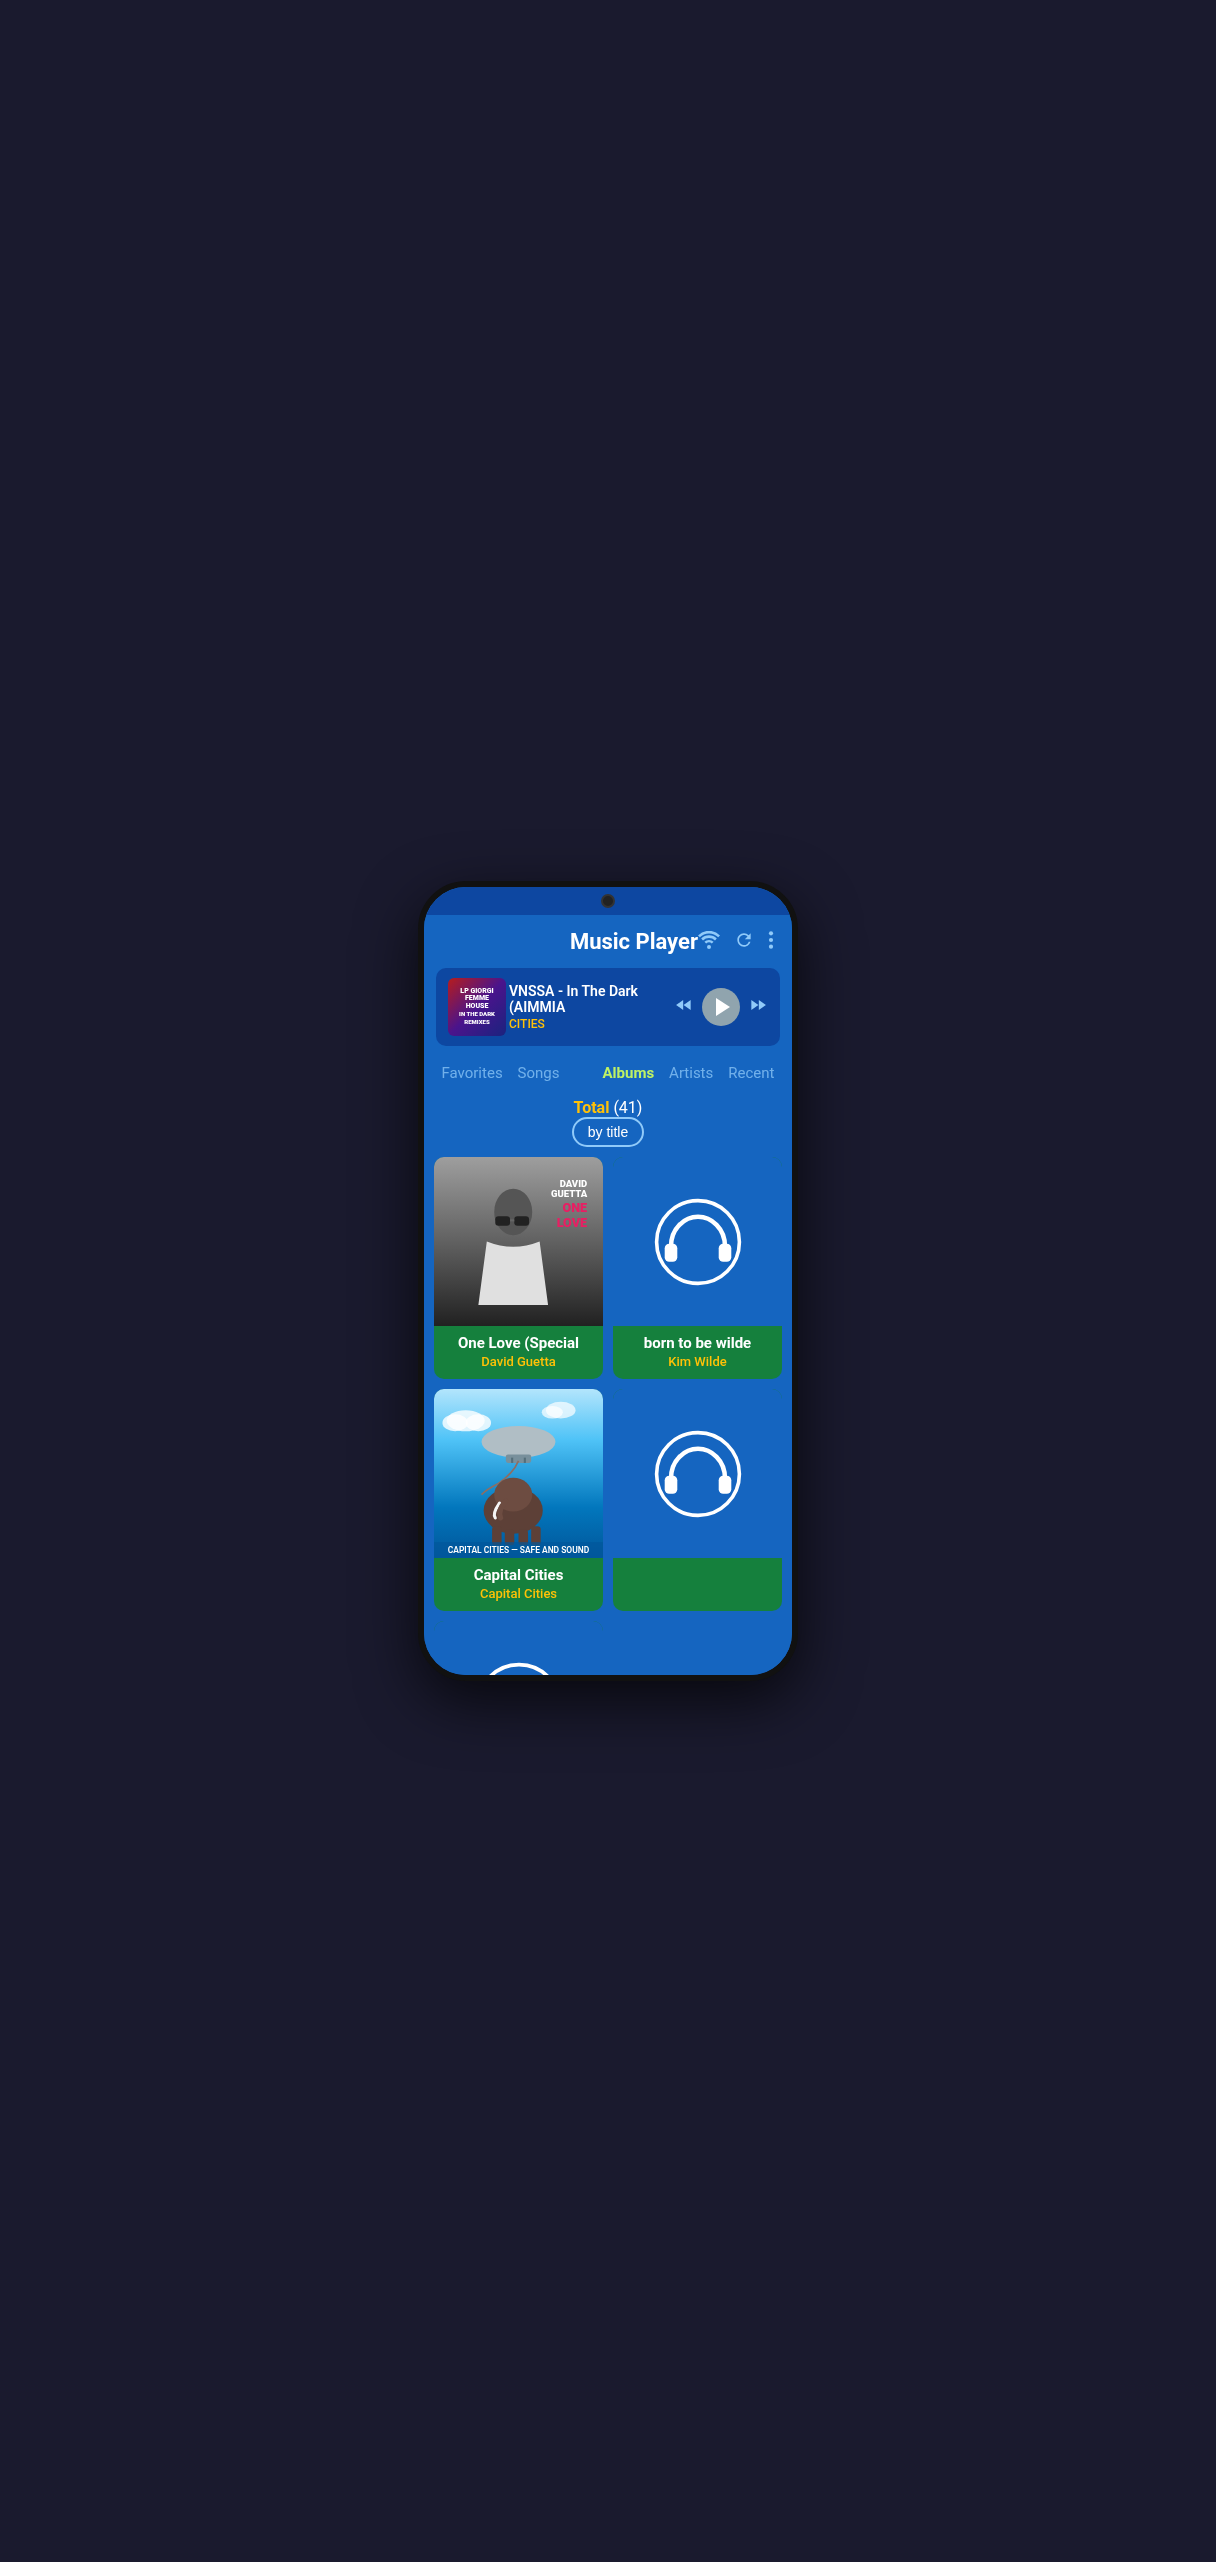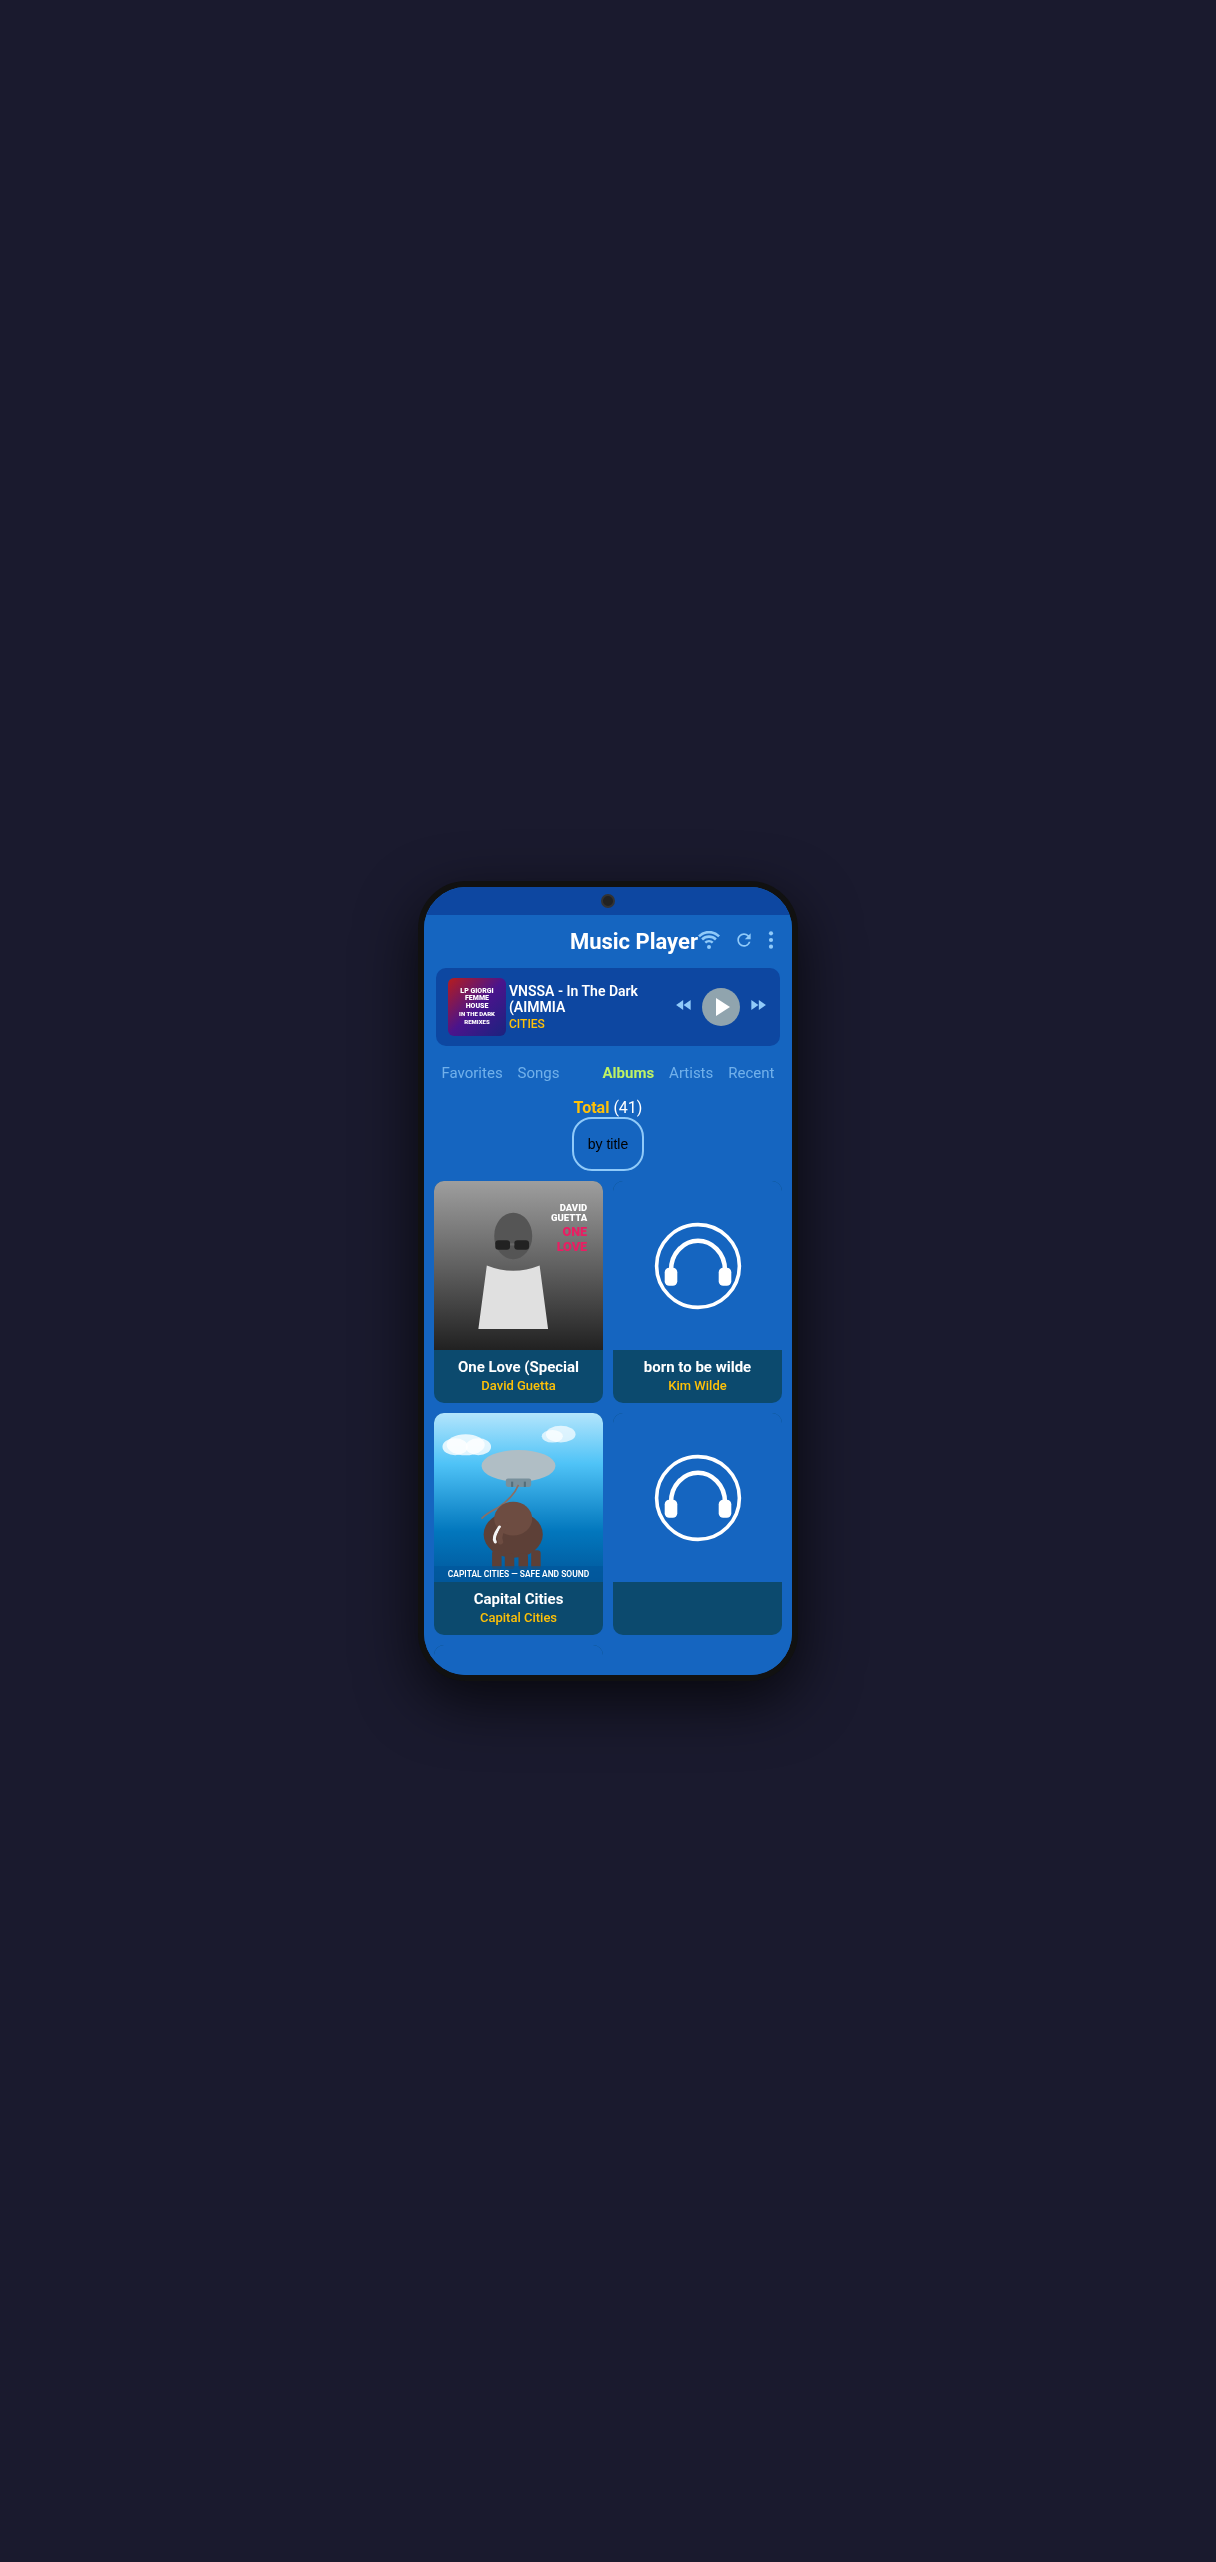--- a/index.html
+++ b/index.html
@@ -211,37 +211,37 @@
     }
 
     .total-count {
       color: #ffffff;
       font-weight: 400;
     }
 
     .sort-btn {
       border: 2px solid #90caf9;
       border-radius: 20px;
-      color: #000000;
+      color: #ffffff;
       font-size: 14px;
-      padding: 17px 14px;
+      padding: 5px 14px;
       background: transparent;
       cursor: pointer;
     }
 
     
     .albums-grid {
       display: grid;
       grid-template-columns: 1fr 1fr;
       gap: 10px;
       padding: 0 10px 16px;
     }
 
     .album-card {
-      background: #0c4a6e;
+      background: #15803d;
       border-radius: 10px;
       overflow: hidden;
       cursor: pointer;
       padding-bottom: 10px;
     }
 
     .album-cover {
       width: 100%;
       aspect-ratio: 1;
       display: flex;

